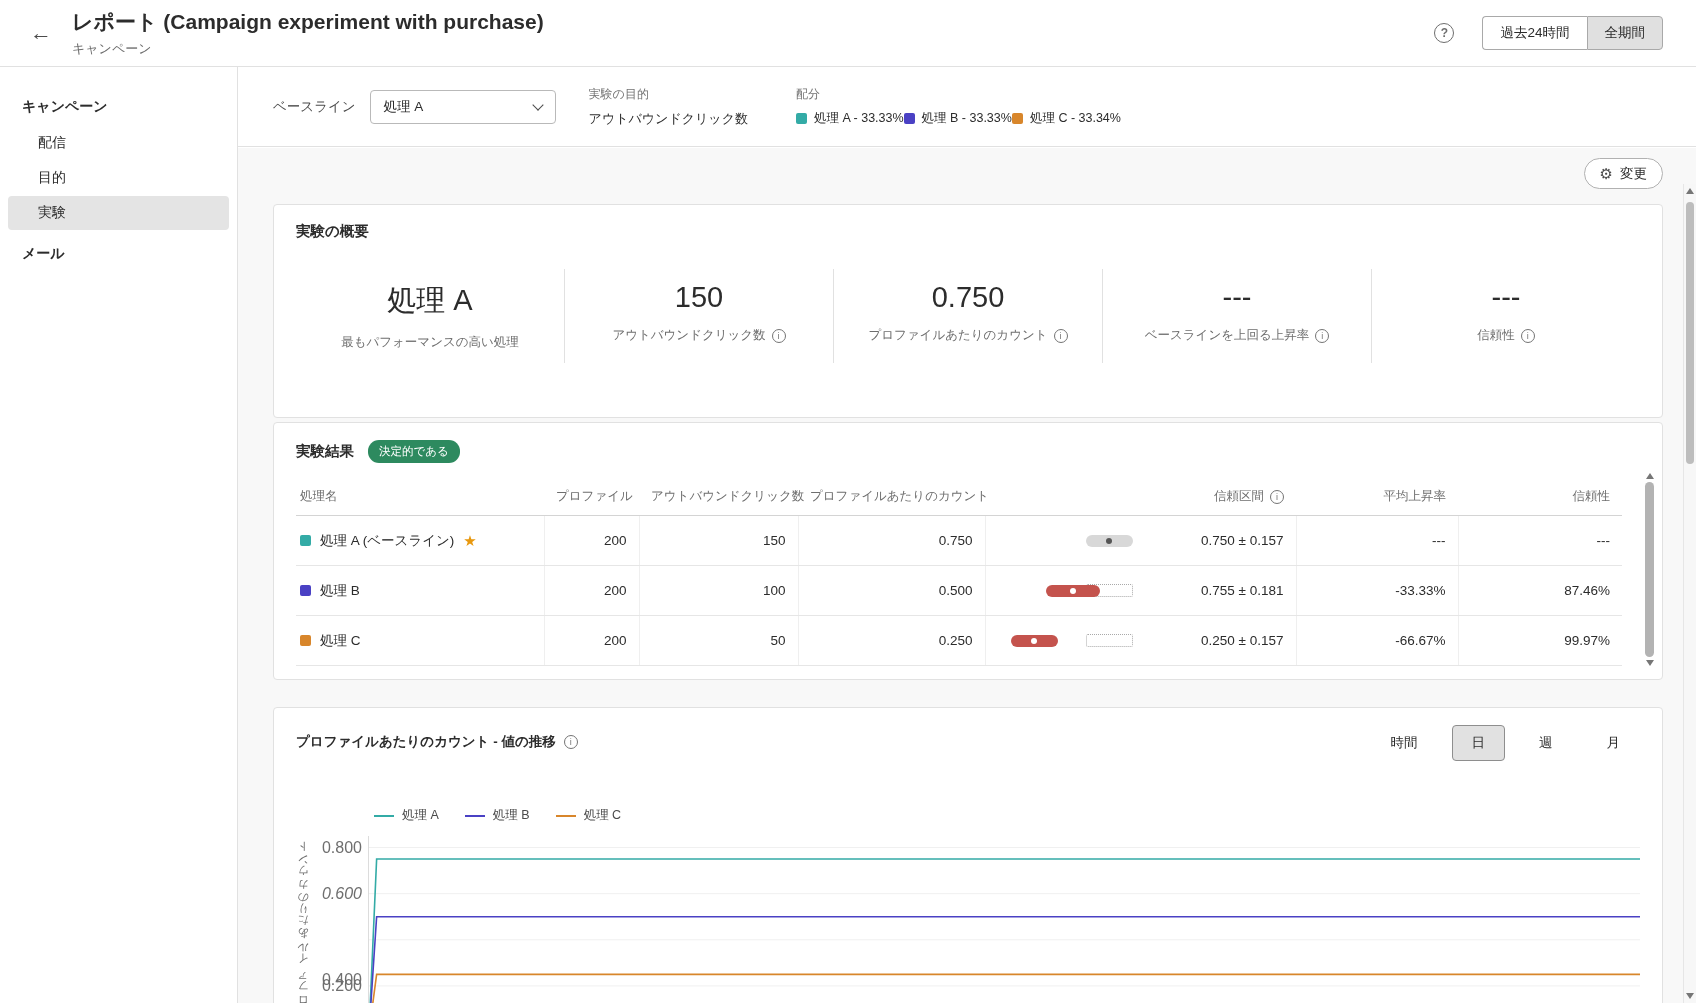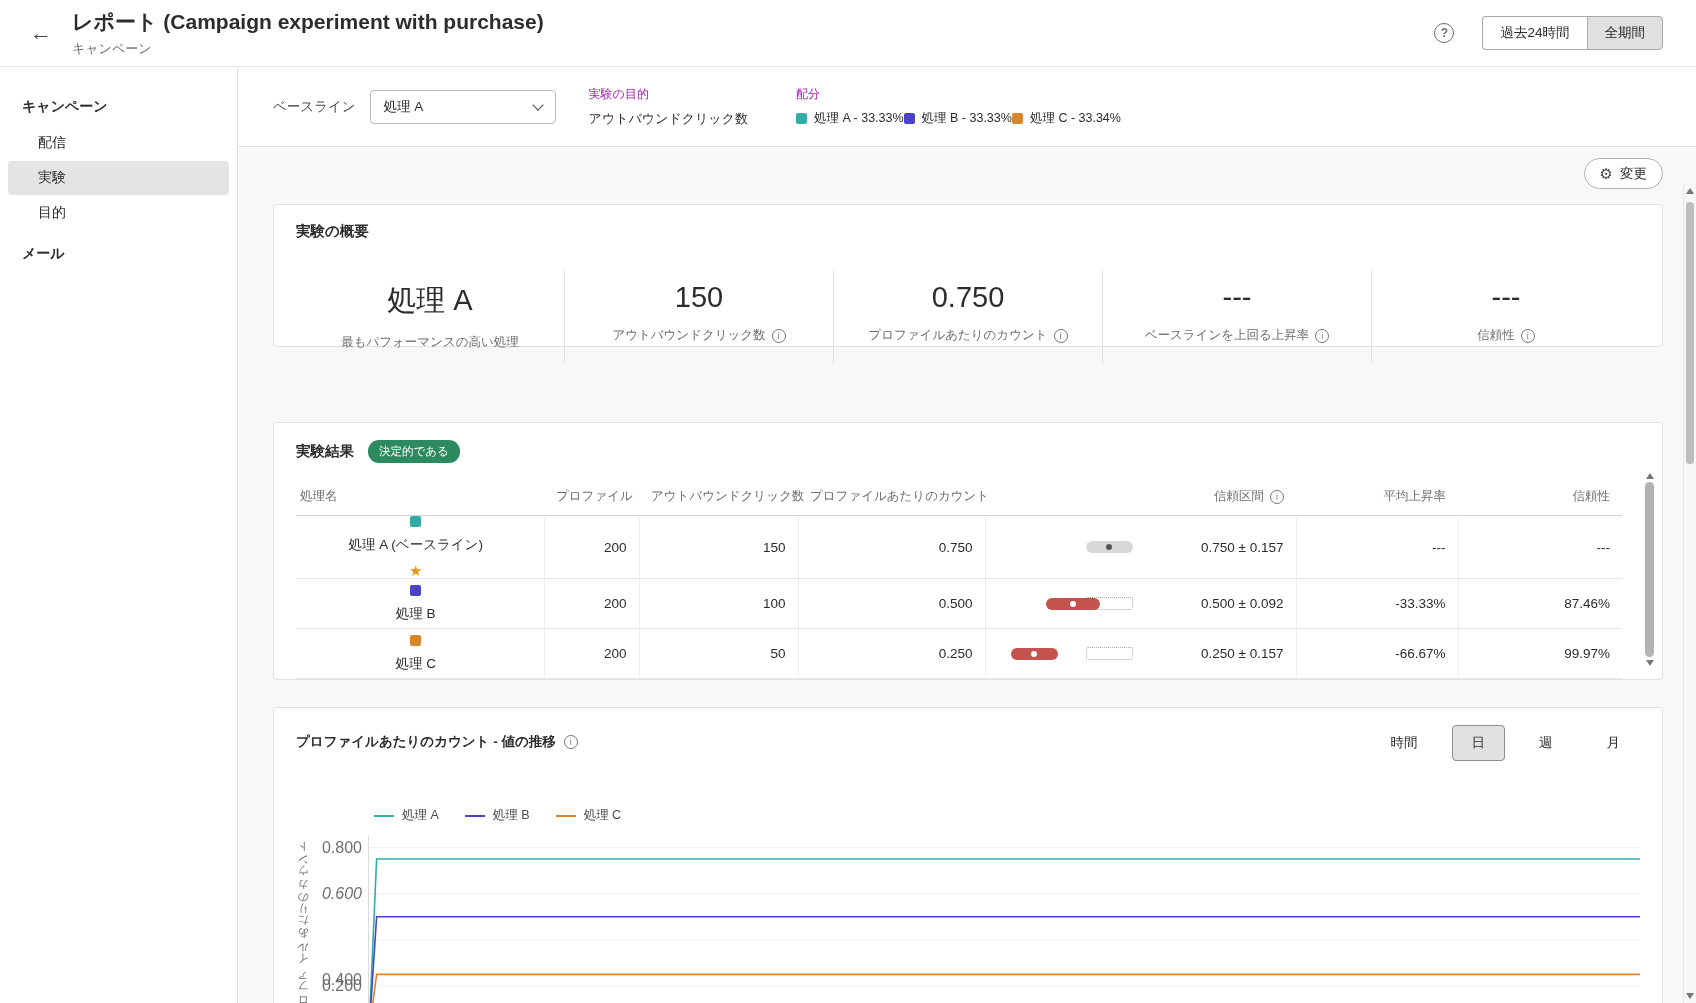--- a/index.html
+++ b/index.html
@@ -38,58 +38,58 @@
   .control-bar {
     position:absolute; top:67px; left:238px; right:0; height:80px;
     background:#fff; border-bottom:1px solid #e1e1e1;
     display:flex; align-items:center; padding-left:35px; z-index:4;
   }
   .ctl-label { font-size:13.5px; color:#4b4b4b; margin-right:14px; }
   .dropdown { width:186px; height:34px; border:1px solid #b9b9b9; border-radius:4px; background:#fff; display:flex; align-items:center; justify-content:space-between; padding:0 13px; font-size:13.5px; cursor:pointer; }
   .chev { width:8px; height:8px; border-right:1.7px solid #4b4b4b; border-bottom:1.7px solid #4b4b4b; transform:rotate(45deg); margin-top:-4px; }
   .ctl-block { margin-left:33px; }
   .ctl-block.dist { margin-left:48px; }
-  .ctl-small { font-size:12px; color:#a21caf; margin-bottom:7px; }
+  .ctl-small { font-size:12px; color:#737373; margin-bottom:7px; }
   .ctl-value { font-size:13px; color:#2c2c2c; }
   .legend-row { display:flex; align-items:center; }
   .legend-item { display:flex; align-items:center; gap:7px; font-size:12.5px; color:#2c2c2c; }
   .sw { width:11px; height:11px; display:inline-block; border-radius:2px; flex:none; }
 
   
   .content { position:absolute; top:148px; left:238px; right:0; bottom:0; background:#f8f8f8; overflow:hidden; }
   .change-row { position:absolute; top:10px; right:33px; z-index:2; }
   .change-btn { height:31px; padding:0 15px; border:1px solid #b1b1b1; border-radius:16px; background:#fff; display:flex; align-items:center; gap:7px; font-size:13.5px; cursor:pointer; color:#2c2c2c; }
   .gear { font-size:15px; color:#4b4b4b; line-height:1; }
 
   .card { position:absolute; left:35px; width:1390px; background:#fff; border:1px solid #e1e1e1; border-radius:4px; }
   .card-title { font-size:14.5px; font-weight:700; color:#2c2c2c; }
 
   
   .info { display:inline-block; width:14px; height:14px; border:1px solid #747474; border-radius:50%; position:relative; flex:none; cursor:pointer; }
   .info::after { content:"i"; position:absolute; left:0; top:0; width:100%; height:100%; font-size:9px; line-height:12px; text-align:center; color:#747474; }
 
   
-  .summary-card { top:56px; height:143px; padding:17px 22px; }
+  .summary-card { top:56px; height:214px; padding:17px 22px; }
   .stats-row { display:flex; margin-top:28px; }
   .stat { flex:1; text-align:center; padding:12px 0; }
   .stat + .stat { border-left:1px solid #e1e1e1; }
   .stat-value { font-size:29px; font-weight:400; color:#2c2c2c; }
   .stat-label { margin-top:13px; font-size:12.5px; color:#6e6e6e; display:flex; justify-content:center; align-items:center; gap:6px; }
 
   
   .results-card { top:274px; height:258px; padding:17px 22px; }
   .results-header { display:flex; align-items:center; gap:14px; }
   .badge { background:#2d8a5f; color:#fff; font-size:11.5px; padding:4px 11px; border-radius:11px; }
   table.results { border-collapse:collapse; margin-top:15px; width:1326px; table-layout:fixed; font-size:13.5px; }
   table.results thead th { font-weight:400; color:#6e6e6e; font-size:12.5px; text-align:right; padding:10px 12px; border-bottom:1px solid #d4d4d4; white-space:nowrap; }
   table.results thead th.left { text-align:left; padding-left:4px; }
   table.results tbody td { padding:0 12px; height:50px; border-bottom:1px solid #e6e6e6; border-left:1px solid #efefef; text-align:right; color:#2c2c2c; }
   table.results tbody td.td-name { border-left:none; text-align:left; padding-left:4px; }
   .th-ci { display:inline-flex; align-items:center; gap:6px; }
-  .name-wrap { display:flex; align-items:center; gap:9px;flex-direction:column; }
+  .name-wrap { display:flex; align-items:center; gap:9px; }
   .star { color:#e8980f; font-size:15px; line-height:1; }
   .td-ci-inner { display:flex; align-items:center; }
   .ci-graphic { position:relative; width:150px; height:18px; flex:none; }
   .ci-text { flex:1; text-align:right; }
   .ci-ref { position:absolute; top:2px; height:13px; border:1.5px dotted #a9a9a9; border-radius:2px; background:transparent; }
   .ci-bar { position:absolute; top:3px; height:12px; border-radius:6px; }
   .ci-dot { position:absolute; top:6px; width:6px; height:6px; border-radius:50%; transform:translateX(-50%); }
 
   
   .chart-card { top:559px; height:560px; padding:17px 22px; }
@@ -138,22 +138,22 @@
     <div class="range-group">
       <button class="range-btn first">過去24時間</button>
       <button class="range-btn last selected">全期間</button>
     </div>
   </div>
 </header>
 
 <nav class="sidebar">
   <div class="side-section-title">キャンペーン</div>
   <div class="side-item">配信</div>
+  <div class="side-item">目的</div>
   <div class="side-item selected">実験</div>
-  <div class="side-item">目的</div>
   <div class="side-section-title second">メール</div>
 </nav>
 
 <div class="control-bar">
   <span class="ctl-label">ベースライン</span>
   <div class="dropdown">
     <span>処理 A</span>
     <span class="chev"></span>
   </div>
   <div class="ctl-block">
@@ -293,21 +293,21 @@
           <td>200</td>
           <td>100</td>
           <td>0.500</td>
           <td>
             <div class="td-ci-inner">
               <div class="ci-graphic">
                   <div class="ci-ref" style="left: 59%; width: 31%;"></div>
                   <div class="ci-bar" style="left: 32%; width: 36%; background: rgb(196, 83, 77);"></div>
                   <div class="ci-dot" style="left: 50%; background: rgb(255, 255, 255);"></div>
                 </div>
-              <span class="ci-text">0.500 ± 0.092</span>
+              <span class="ci-text">0.755 ± 0.181</span>
             </div>
           </td>
           <td>-33.33%</td>
           <td>87.46%</td>
         </tr>
         <tr>
           <td class="td-name">
             <span class="name-wrap">
               <span class="sw" style="background: rgb(216, 134, 43);"></span>
               <span>処理 C</span>

